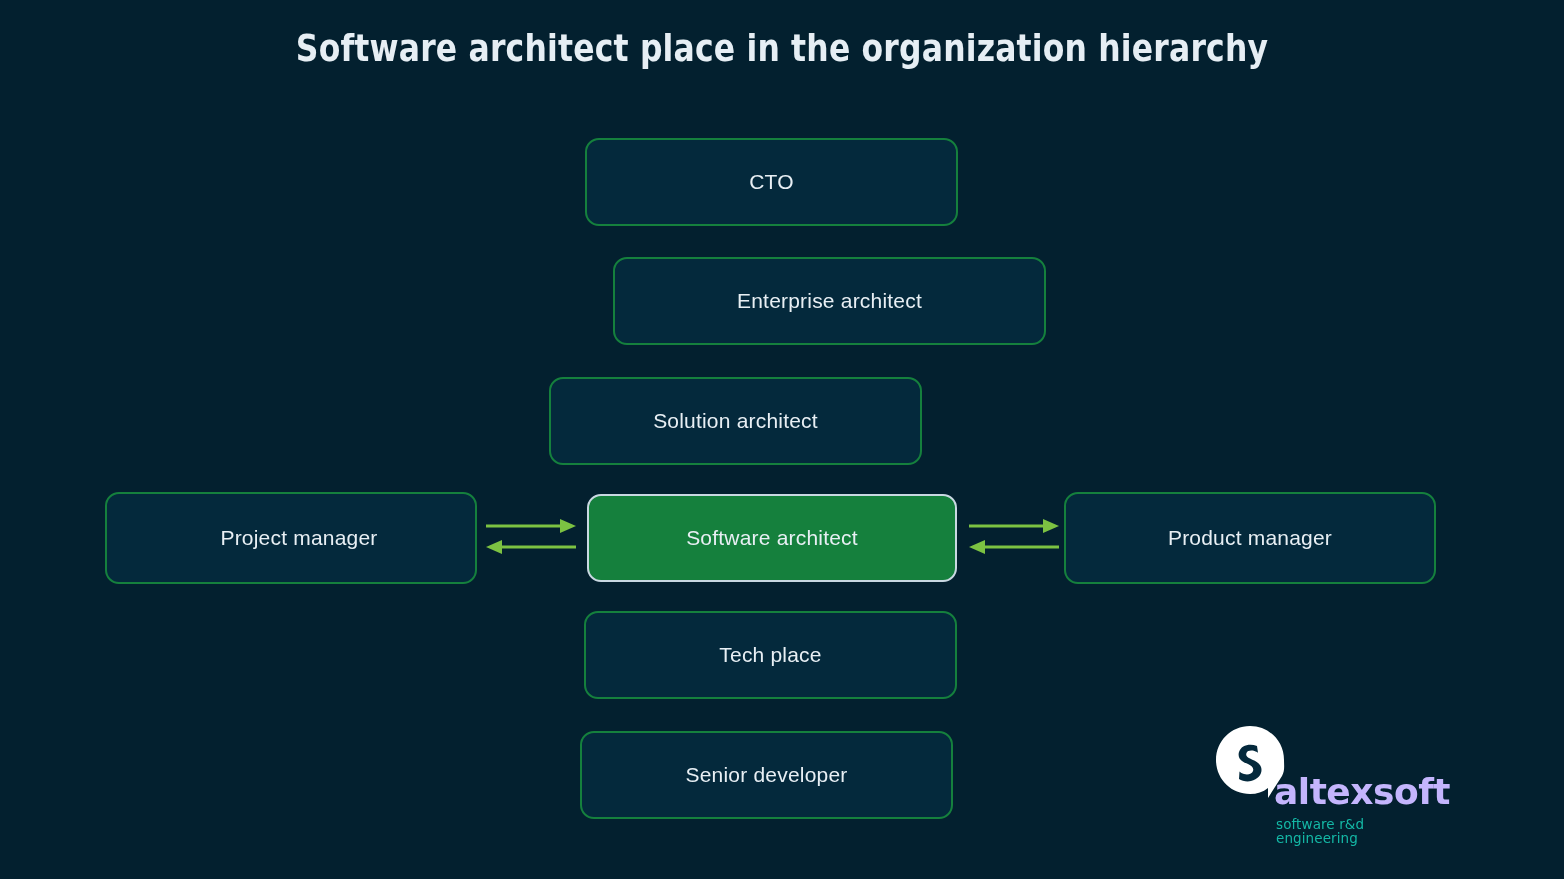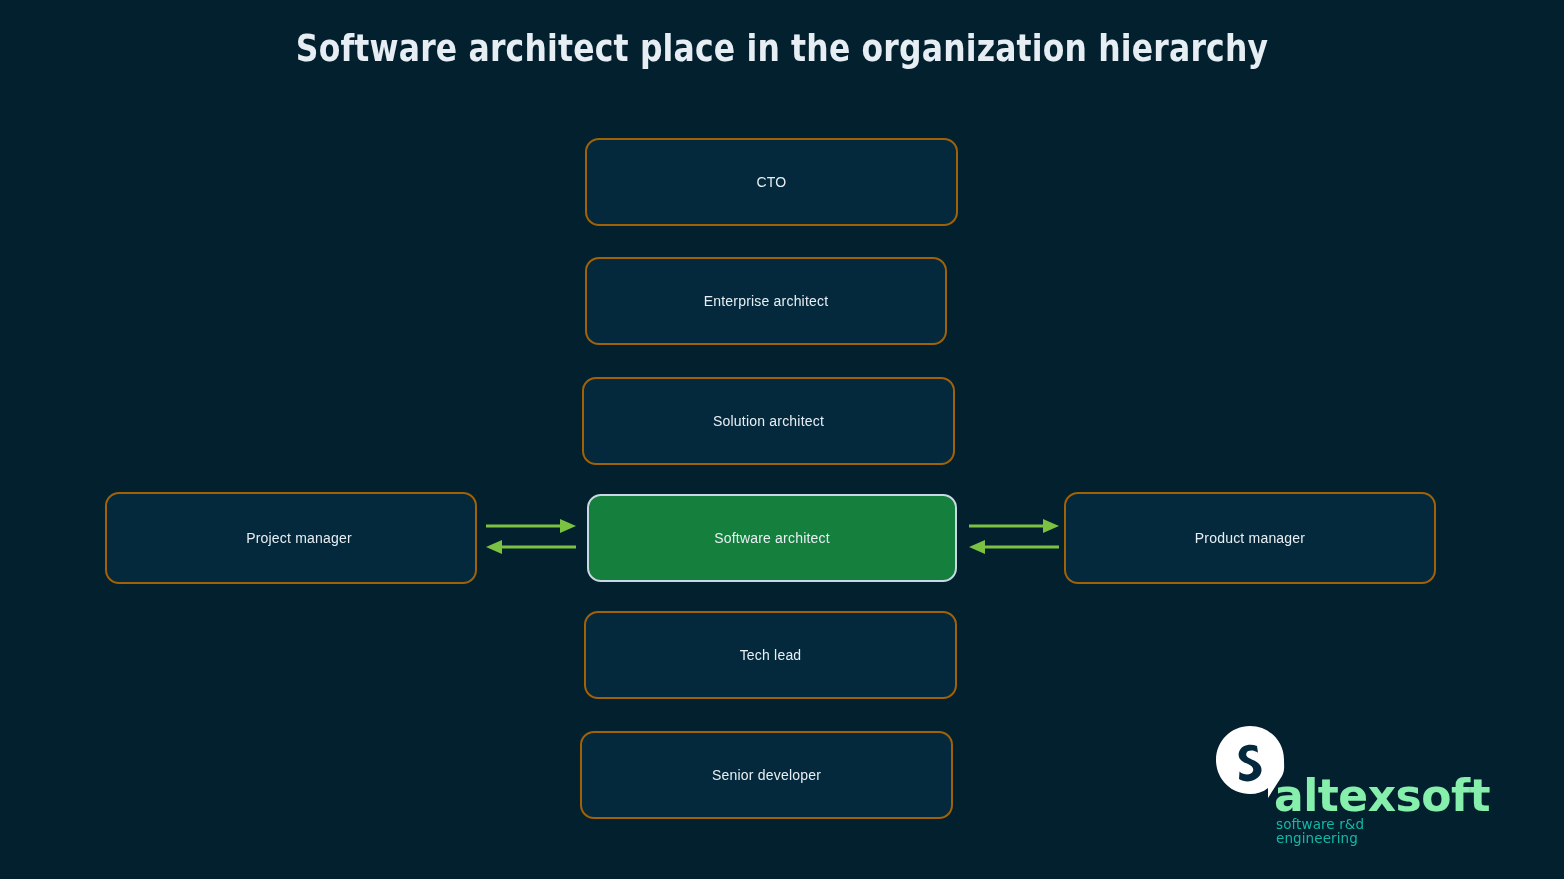--- a/index.html
+++ b/index.html
@@ -35,27 +35,27 @@
     transform: scaleX(0.92);
     transform-origin: 50% 50%;
     white-space: nowrap;
   }
 
   
   .node {
     position: absolute;
     box-sizing: border-box;
     background: #04293c;
-    border: 2px solid #a16207;
+    border: 2px solid #15803d;
     border-radius: 14px;
     display: flex;
     align-items: center;
     justify-content: center;
     color: #e8eff4;
-    font-size: 14px;
+    font-size: 21px;
     font-weight: 500;
     letter-spacing: 0.2px;
     white-space: nowrap;
   }
   .node.highlight {
     background: #15803d;
     border-color: #c9d8e2;
   }
   .node .node-label { pointer-events: none; }
 
@@ -79,23 +79,23 @@
     position: absolute;
     left: 6px;
     top: 0px;
     width: 76px;
     height: 76px;
   }
   #logo-wordmark {
     position: absolute;
     left: 68px;
     top: 50px;
-    font-size: 44px;
+    font-size: 36px;
     font-weight: 700;
-    color: #86efac;
+    color: #c4b5fd;
     letter-spacing: -0.5px;
     line-height: 1;
     font-family: "DejaVu Sans", "Liberation Sans", sans-serif;
   }
   #logo-tagline {
     position: absolute;
     left: 70px;
     top: 94px;
     font-size: 13.5px;
     font-weight: 400;
@@ -109,34 +109,34 @@
 <body>
 
 <div id="stage">
 
   <div id="title">Software architect place in the organization hierarchy</div>
 
   <div class="node" style="left:585px; top:138px; width:373px; height:88px;">
     <span class="node-label">CTO</span>
   </div>
 
-  <div class="node" style="left:585px; top:257px; width:362px; height:88px;align-items:center;">
+  <div class="node" style="left:613px; top:257px; width:433px; height:88px;align-items:center;">
     <span class="node-label">Enterprise architect</span>
   </div>
 
-  <div class="node" style="left:582px; top:377px; width:373px; height:88px;text-align:right;">
+  <div class="node" style="left:549px; top:377px; width:373px; height:88px;text-align:right;">
     <span class="node-label">Solution architect</span>
   </div>
 
   <div class="node highlight" style="left:587px; top:494px; width:370px; height:88px;">
     <span class="node-label">Software architect</span>
   </div>
 
   <div class="node" style="left:584px; top:611px; width:373px; height:88px;">
-    <span class="node-label">Tech lead</span>
+    <span class="node-label">Tech place</span>
   </div>
 
   <div class="node" style="left:580px; top:731px; width:373px; height:88px;">
     <span class="node-label">Senior developer</span>
   </div>
 
   <div class="node" style="left:105px; top:492px; width:372px; height:92px;padding-left:16px;">
     <span class="node-label">Project manager</span>
   </div>
 

